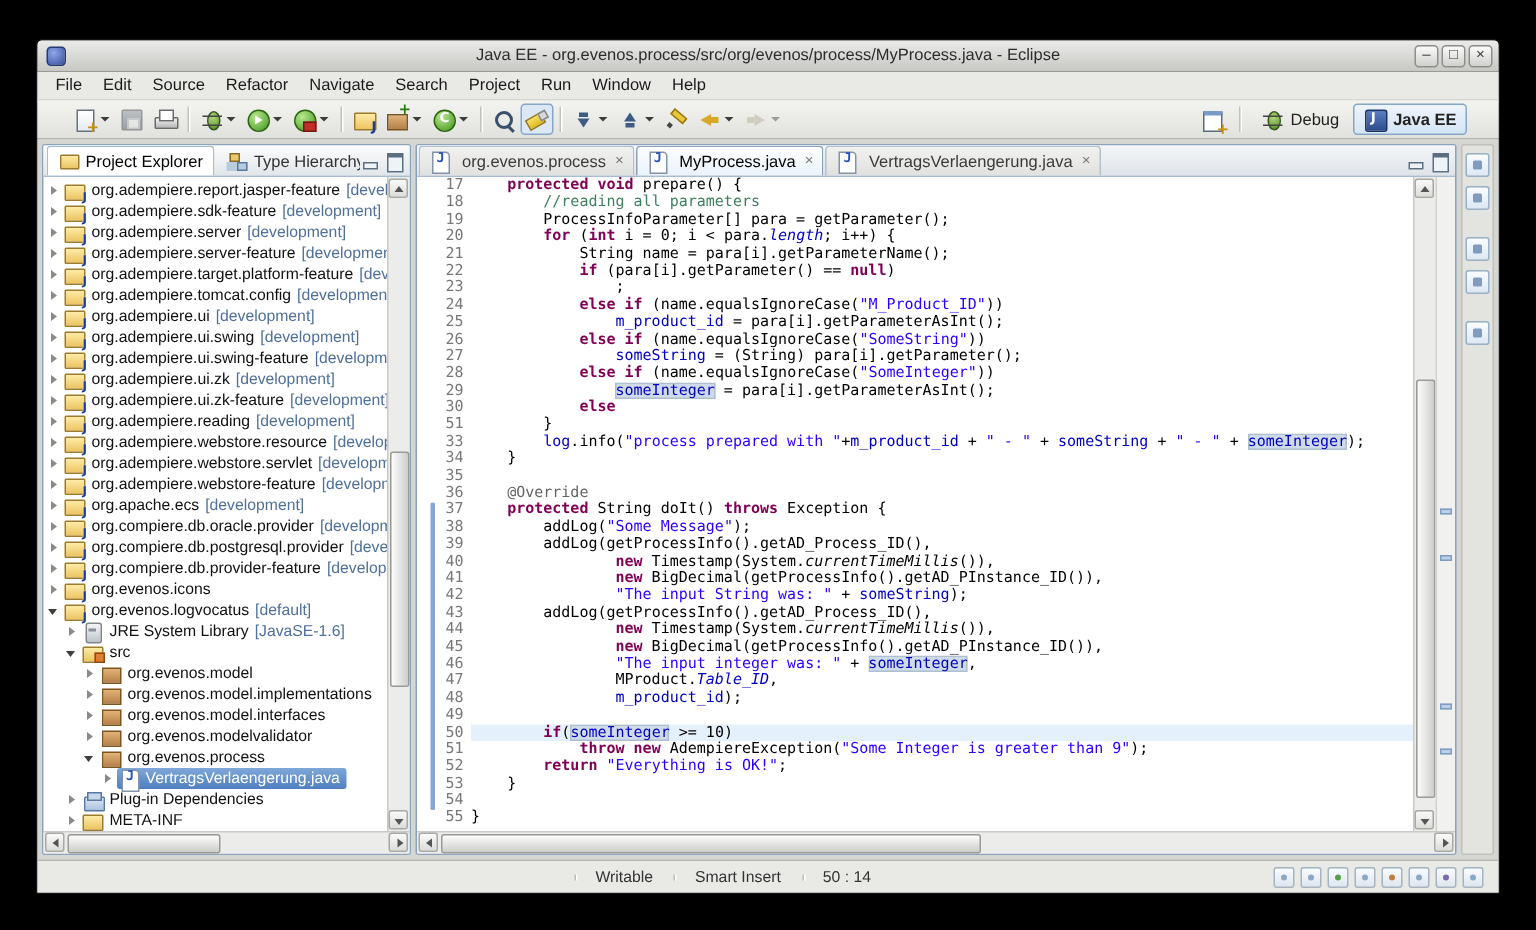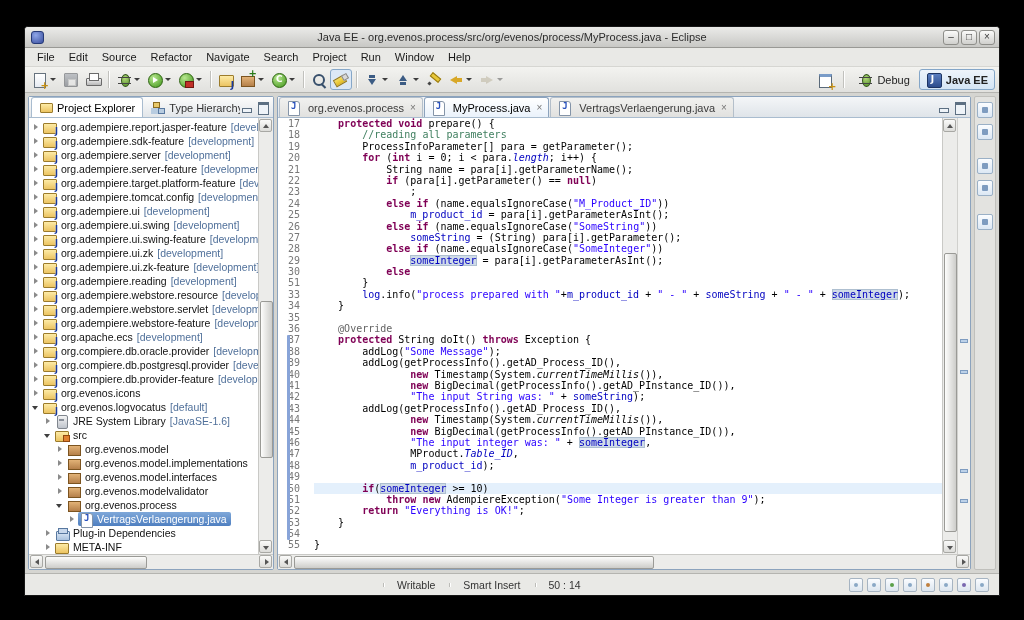--- a/index.html
+++ b/index.html
@@ -11,21 +11,21 @@
 .titlebar{height:21px;flex:0 0 21px;background:linear-gradient(#ebebe9,#c8c8c5);border-bottom:1px solid #999995;display:flex;align-items:center;padding:0 4px;position:relative;border-radius:3px 3px 0 0}
 .win-icon{width:13px;height:13px;border-radius:3px;background:radial-gradient(circle at 35% 30%,#8fa6e8,#3a4f9e);border:1px solid #263a78;margin-left:2px}
 .title{position:absolute;left:0;right:0;text-align:center;font-size:11px;color:#2c2c2c}
 .win-controls{margin-left:auto;display:flex;gap:2px;z-index:1}
 .wc{width:16px;height:15px;border:1px solid #8e8e8a;border-radius:3px;background:linear-gradient(#fbfbfa,#d0d0cd);font-size:10px;line-height:12px;text-align:center;color:#3c3c3c}
 .wc-min::before{content:"–"}.wc-max::before{content:"□"}.wc-close::before{content:"×"}
 
 .menubar{height:19px;flex:0 0 19px;background:#e9e9e6;display:flex;align-items:center;padding-left:5px;border-bottom:1px solid #d6d6d2}
 .menu-item{font-size:11px;color:#1a1a1a;padding:2px 7px;border-radius:2px}
 
-.toolbar{height:26px;flex:0 0 26px;background:linear-gradient(#f3f3f0,#e1e1de);border-bottom:1px solid #b4b4b0;display:flex;align-items:center;padding:0 4px}
+.toolbar{height:26px;flex:0 0 26px;background:linear-gradient(#f3f3f0,#e1e1de);border-bottom:1px solid #b4b4b0;display:flex;align-items:center;padding:0 21px}
 .tb-left{display:flex;align-items:center;flex:1;min-width:0}
 .tb-sep{width:1px;height:17px;background:#c1c1bd;box-shadow:1px 0 0 #fff;margin:0 4px;flex:0 0 1px}
 .tbtn{display:inline-flex;align-items:center;height:21px;padding:0 2px;border:1px solid transparent;border-radius:3px}
 .tbtn.pressed{background:#dce8f6;border-color:#86a7c8}
 .tbtn.disabled{opacity:.45;filter:grayscale(.8)}
 .caret{width:8px;height:100%;display:inline-flex;align-items:center;justify-content:center;margin-left:1px}
 .caret::before{content:"";border-top:3px solid #3c3c3c;border-left:3px solid transparent;border-right:3px solid transparent}
 .ic{width:16px;height:16px;position:relative;display:inline-block;flex:0 0 16px}
 .ic-new-wizard::before{content:"";position:absolute;left:2px;top:1px;width:10px;height:13px;background:linear-gradient(#fff,#e6ebf2);border:1px solid #66727e}
 .ic-new-wizard::after{content:"+";position:absolute;right:-1px;bottom:-3px;font:bold 10px "DejaVu Sans",sans-serif;color:#c89010}
@@ -118,21 +118,21 @@
 .editor{flex:1;display:flex;flex-direction:column;background:#fff;border:1px solid #8ca3bd;border-radius:2px;min-width:0;min-height:0}
 .editor-tabs{height:21px;flex:0 0 21px;background:linear-gradient(#f4f6f8,#dfe4e9);border-bottom:1px solid #a9bccf;display:flex;align-items:flex-end;padding-left:1px}
 .etab{display:inline-flex;align-items:center;gap:4px;height:20px;padding:0 6px;font-size:11px;color:#3a3a3a;background:linear-gradient(#f1f1ef,#e1e1df);border:1px solid #b4bfca;border-bottom:none;border-radius:3px 3px 0 0;margin-right:1px;max-width:190px;white-space:nowrap}
 .etab.active{background:linear-gradient(#ffffff,#eaf2fb);color:#000;border-color:#8ca3bd}
 .eclose{color:#777;margin-left:2px;font-size:10px}
 .eclose::before{content:"×"}
 .editor-body{flex:1;display:flex;min-height:0;position:relative}
 .code-pane{flex:1;overflow:hidden;position:relative;font-family:"DejaVu Sans Mono",monospace;font-size:10px;line-height:11.4px;min-width:0}
 .cl{display:flex;height:11.4px}
 .ar{flex:0 0 10px;background:#fff}
-.ln{flex:0 0 26px;text-align:left;padding-right:5px;color:#787878;background:#fff}
+.ln{flex:0 0 26px;text-align:right;padding-right:5px;color:#787878;background:#fff}
 .ct{flex:1;white-space:pre;color:#000;min-width:0}
 .cl.current .ct{background:#e4f0fc}
 .range-ind{position:absolute;left:9px;width:3px;background:#88a4d8;border-radius:1px;z-index:2}
 .tk-k{color:#7f0055;font-weight:bold}
 .tk-s{color:#2a00ff}
 .tk-c{color:#3f7f5f}
 .tk-a{color:#646464}
 .tk-f{color:#0000c0}
 .tk-i{font-style:italic}
 .tk-sf{color:#0000c0;font-style:italic}

